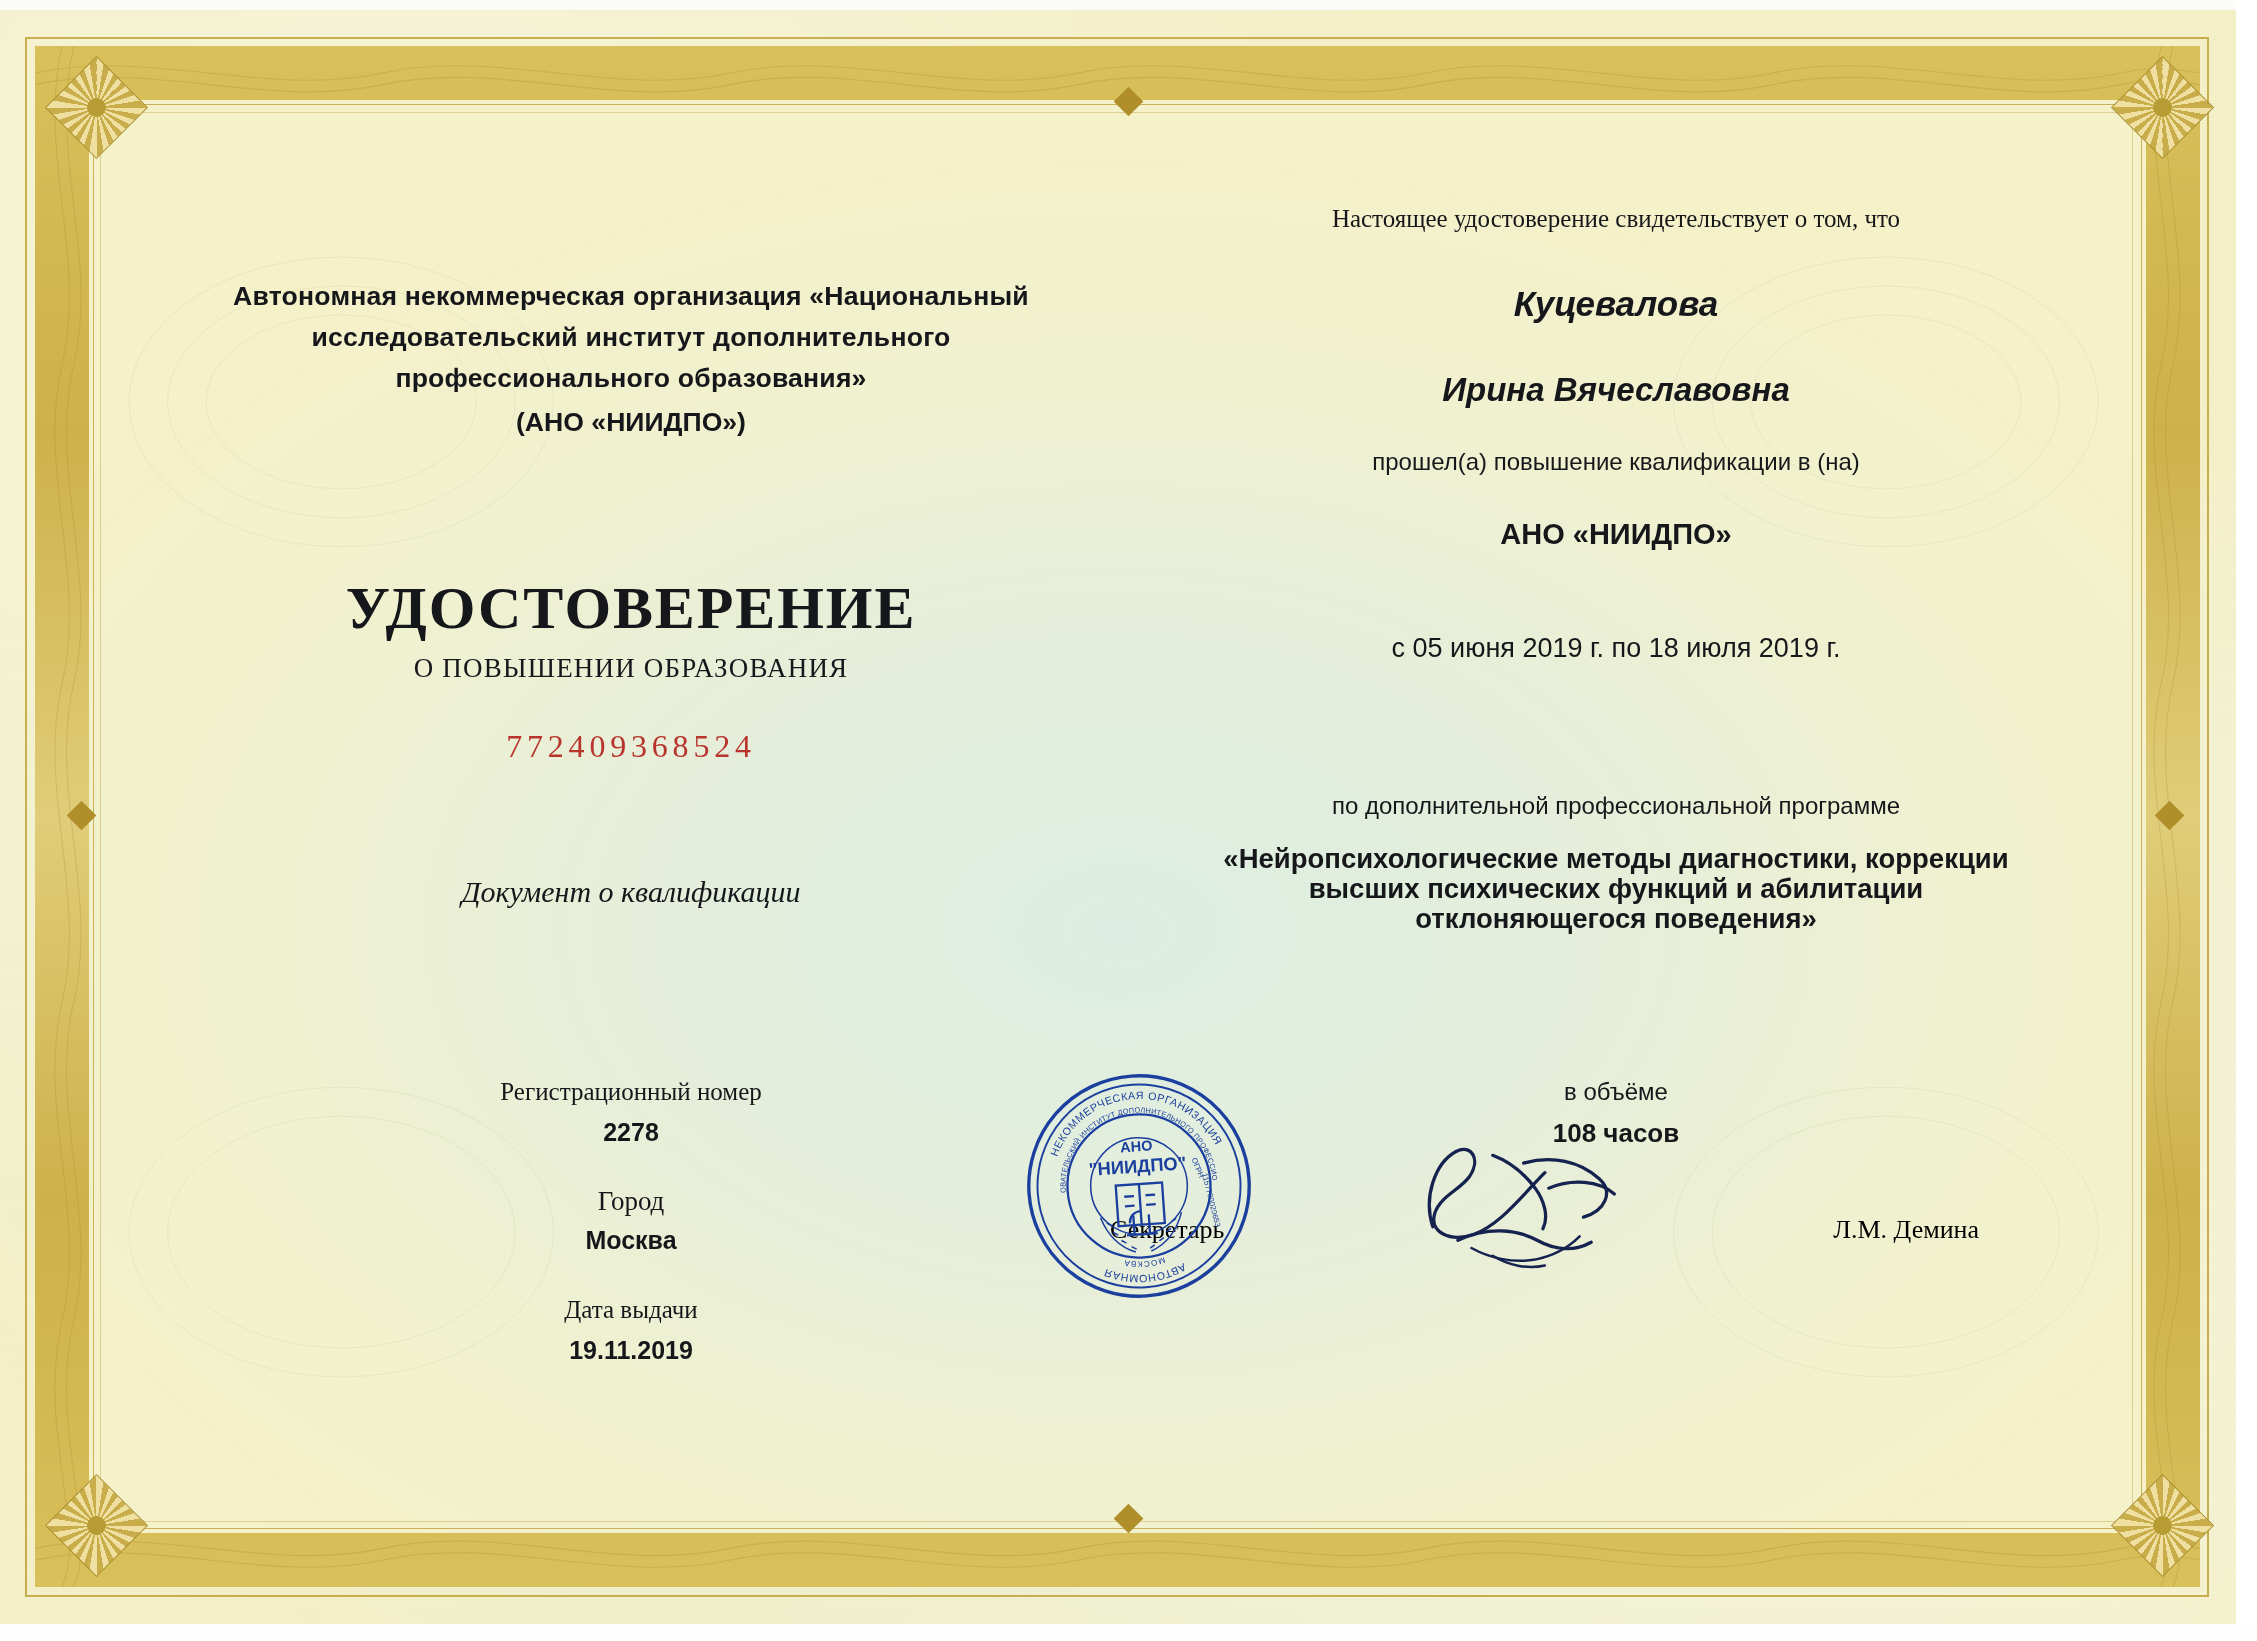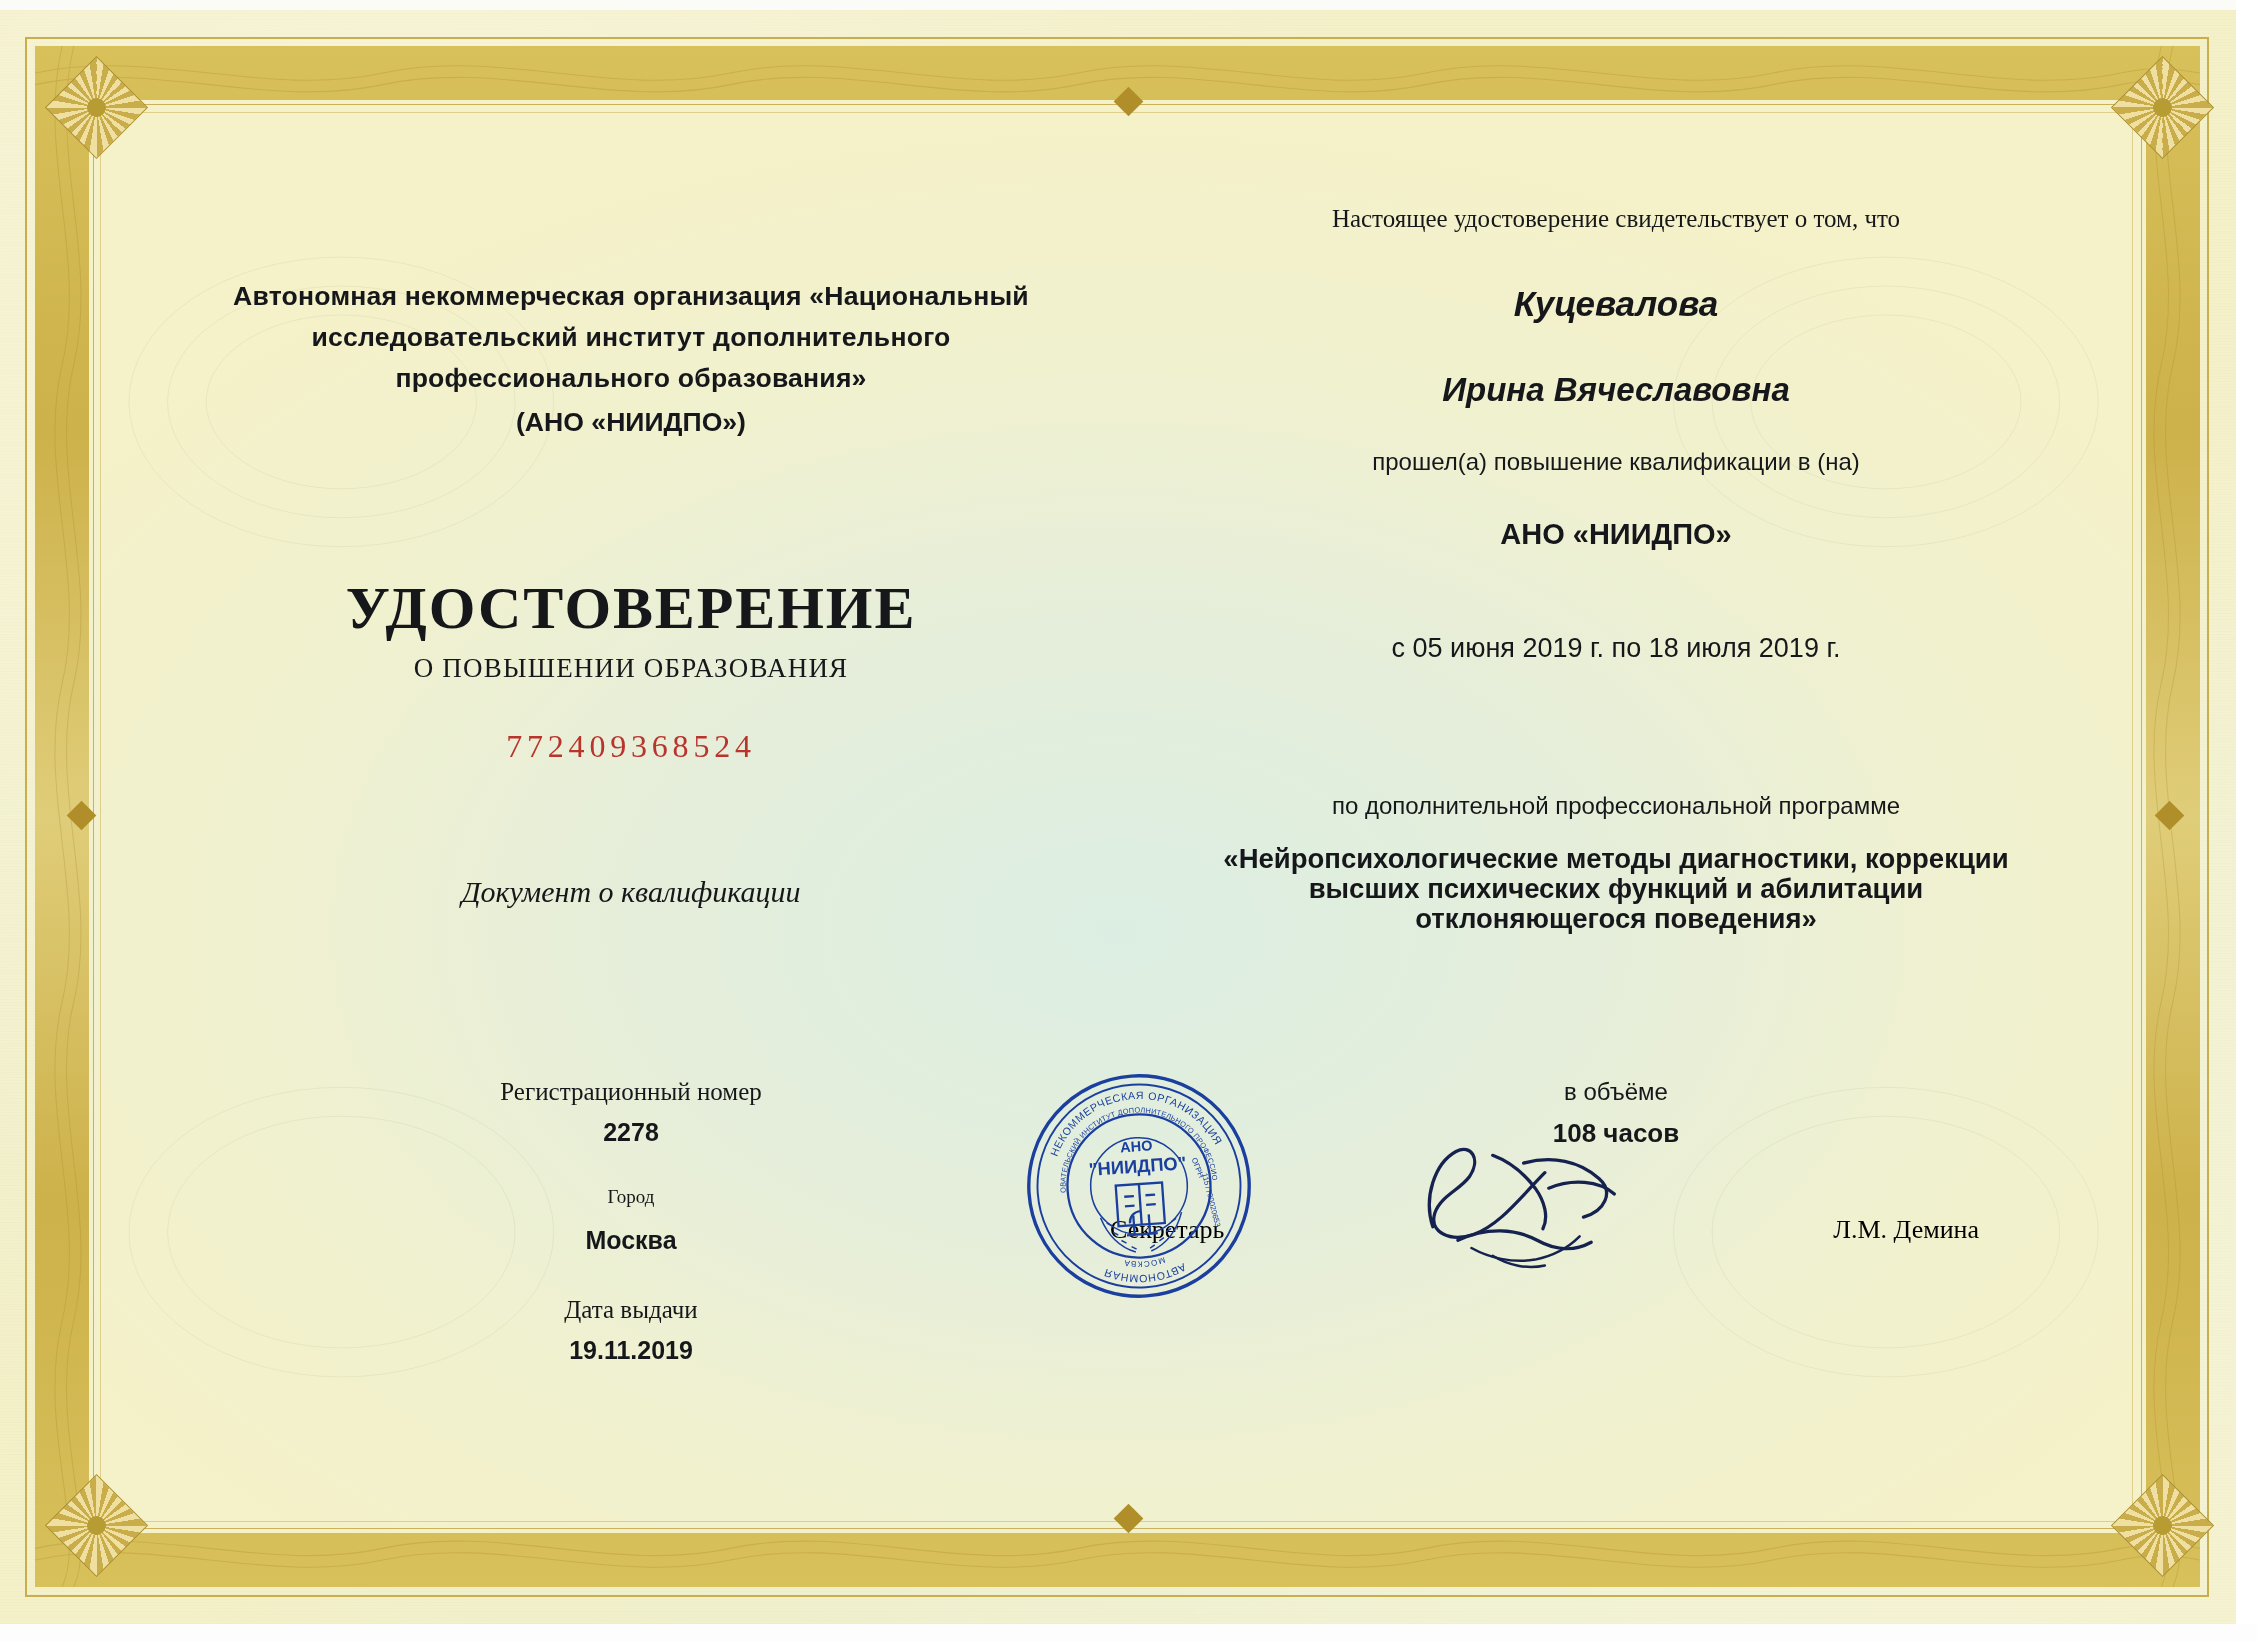--- a/index.html
+++ b/index.html
@@ -213,21 +213,21 @@
     left: 0; top: 1006px;
     width: 850px;
     font-size: 25px;
     font-weight: bold;
   }
   #city-label {
     position: absolute;
     left: 0; top: 1074px;
     width: 850px;
     font-family: "Liberation Serif", serif;
-    font-size: 19px;
+    font-size: 27px;
   }
   #city-value {
     position: absolute;
     left: 0; top: 1114px;
     width: 850px;
     font-size: 25px;
     font-weight: bold;
   }
   #date-label {
     position: absolute;

